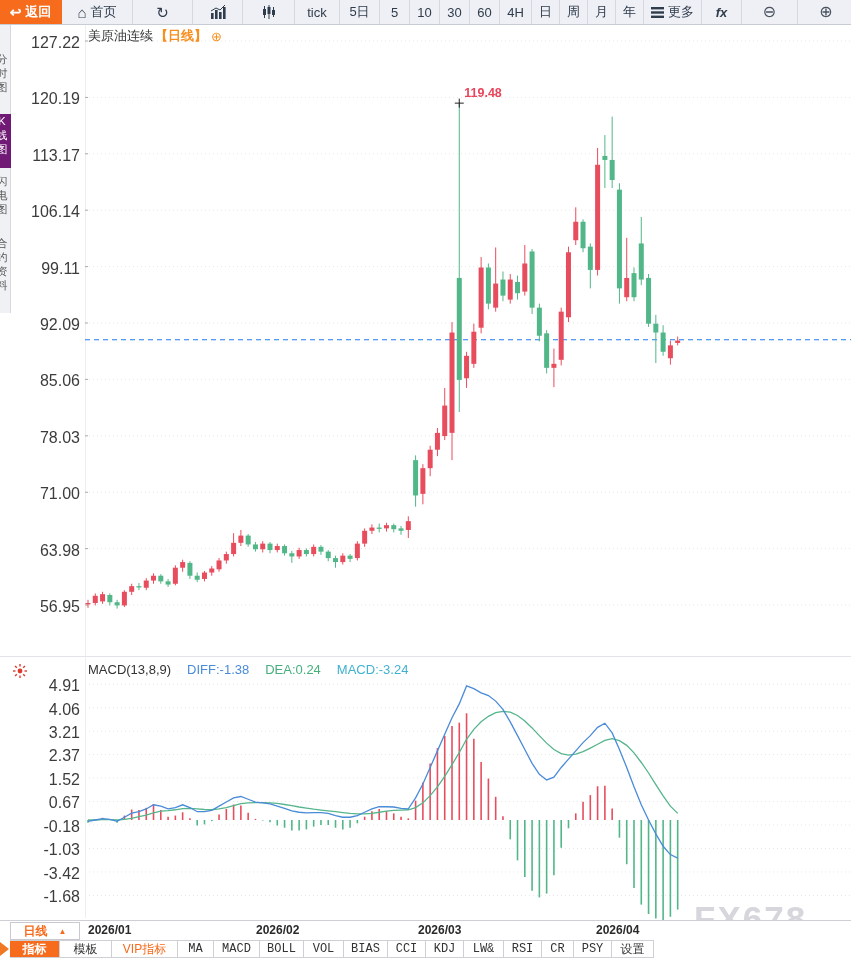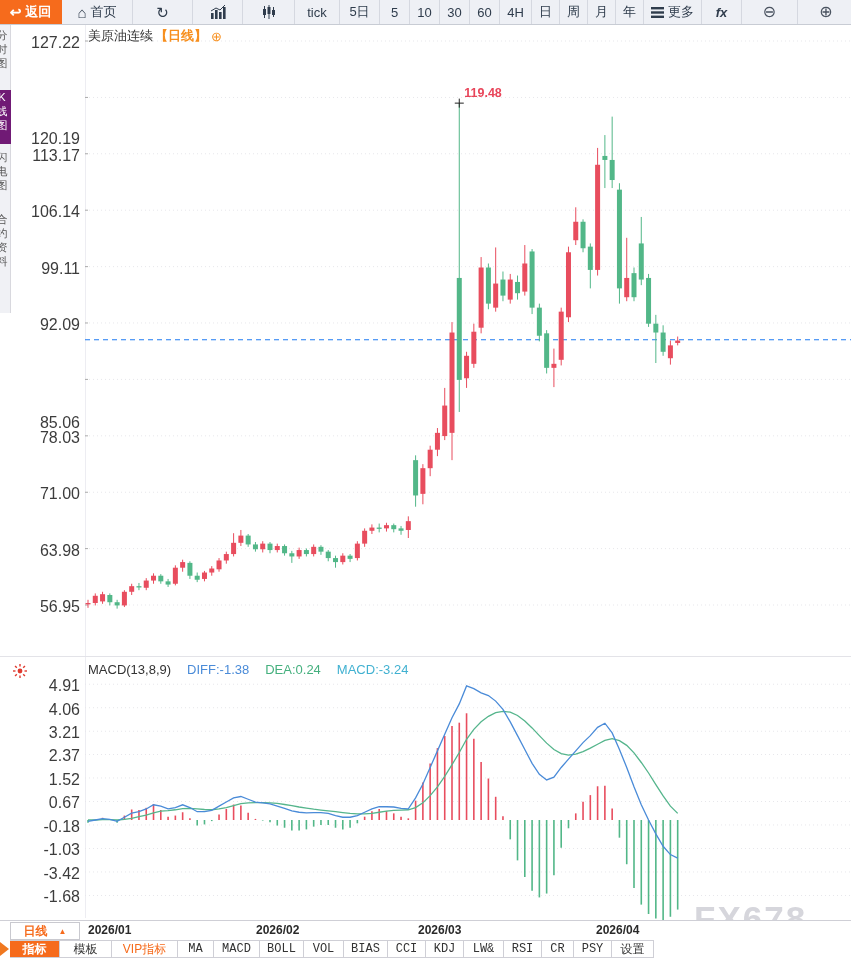--- a/index.html
+++ b/index.html
@@ -13,21 +13,21 @@
   .tb-item{display:flex;align-items:center;justify-content:center;gap:4px;height:100%;
            border-right:1px solid #d5d8e0;box-sizing:border-box;white-space:nowrap;flex:none;}
   .tb-item.accent{background:#f66b1c;color:#fff;border-right-color:#f66b1c;font-weight:bold;}
   .tb-item .glyph{font-size:14px;line-height:1;}
   .tb-item.fxcell{font-style:italic;font-weight:bold;}
   .tb-item svg{display:block;}
 
   
   .side-strip{position:absolute;left:0;top:25px;width:11px;height:288px;background:#f0f1f5;
               border-right:1px solid #d8d8de;box-sizing:border-box;z-index:25;}
-  .side-tab{position:absolute;left:0;width:11px;overflow:hidden;color:#555;cursor:pointer;}
+  .side-tab{position:absolute;left:0;width:11px;overflow:hidden;color:#555;cursor:pointer;margin-top:24px;}
   .side-tab .vtxt{display:block;width:14px;margin-left:-5px;font-size:11px;line-height:14px;
                   word-break:break-all;text-align:center;}
   .side-tab.active{background:#701a75;color:#fff;}
 
   
   .chart-title{position:absolute;left:88px;top:27px;font-size:13px;color:#333;z-index:20;
                display:flex;align-items:center;gap:2px;}
   .chart-title .tag{color:#f78f1e;font-weight:bold;}
   .chart-title .plus{color:#f78f1e;font-size:13px;margin-left:2px;}
 
@@ -197,26 +197,26 @@
 <div class="sep"></div>
 
 <div class="chart-title">
   <span>美原油连续</span>
   <span class="tag">【日线】</span>
   <span class="plus">⊕</span>
 </div>
 
 <div id="priceLabels">
     <div class="plabel" style="top: 34px;">127.22</div>
-    <div class="plabel" style="top: 90.427px; margin-top: 40px;">120.19</div>
+    <div class="plabel" style="top: 90.427px;">120.19</div>
     <div class="plabel" style="top: 146.774px;">113.17</div>
     <div class="plabel" style="top: 203.201px;">106.14</div>
     <div class="plabel" style="top: 259.628px;">99.11</div>
     <div class="plabel" style="top: 315.974px;">92.09</div>
-    <div class="plabel" style="top: 372.401px; margin-top: 42px;">85.06</div>
+    <div class="plabel" style="top: 372.401px;">85.06</div>
     <div class="plabel" style="top: 428.828px;">78.03</div>
     <div class="plabel" style="top: 485.255px;">71.00</div>
     <div class="plabel" style="top: 541.602px;">63.98</div>
     <div class="plabel" style="top: 598.029px;">56.95</div>
   </div>
 <svg class="pane" id="priceSvg" width="766" height="631" style="top:25px">
     <line x1="0" x2="766" y1="16" y2="16" stroke="#e7e7eb" stroke-dasharray="1 3"></line>
     <line x1="-0.5" x2="3" y1="16" y2="16" stroke="#aaa"></line>
     <line x1="0" x2="766" y1="72.42699800000001" y2="72.42699800000001" stroke="#e7e7eb" stroke-dasharray="1 3"></line>
     <line x1="-0.5" x2="3" y1="72.42699800000001" y2="72.42699800000001" stroke="#aaa"></line>

